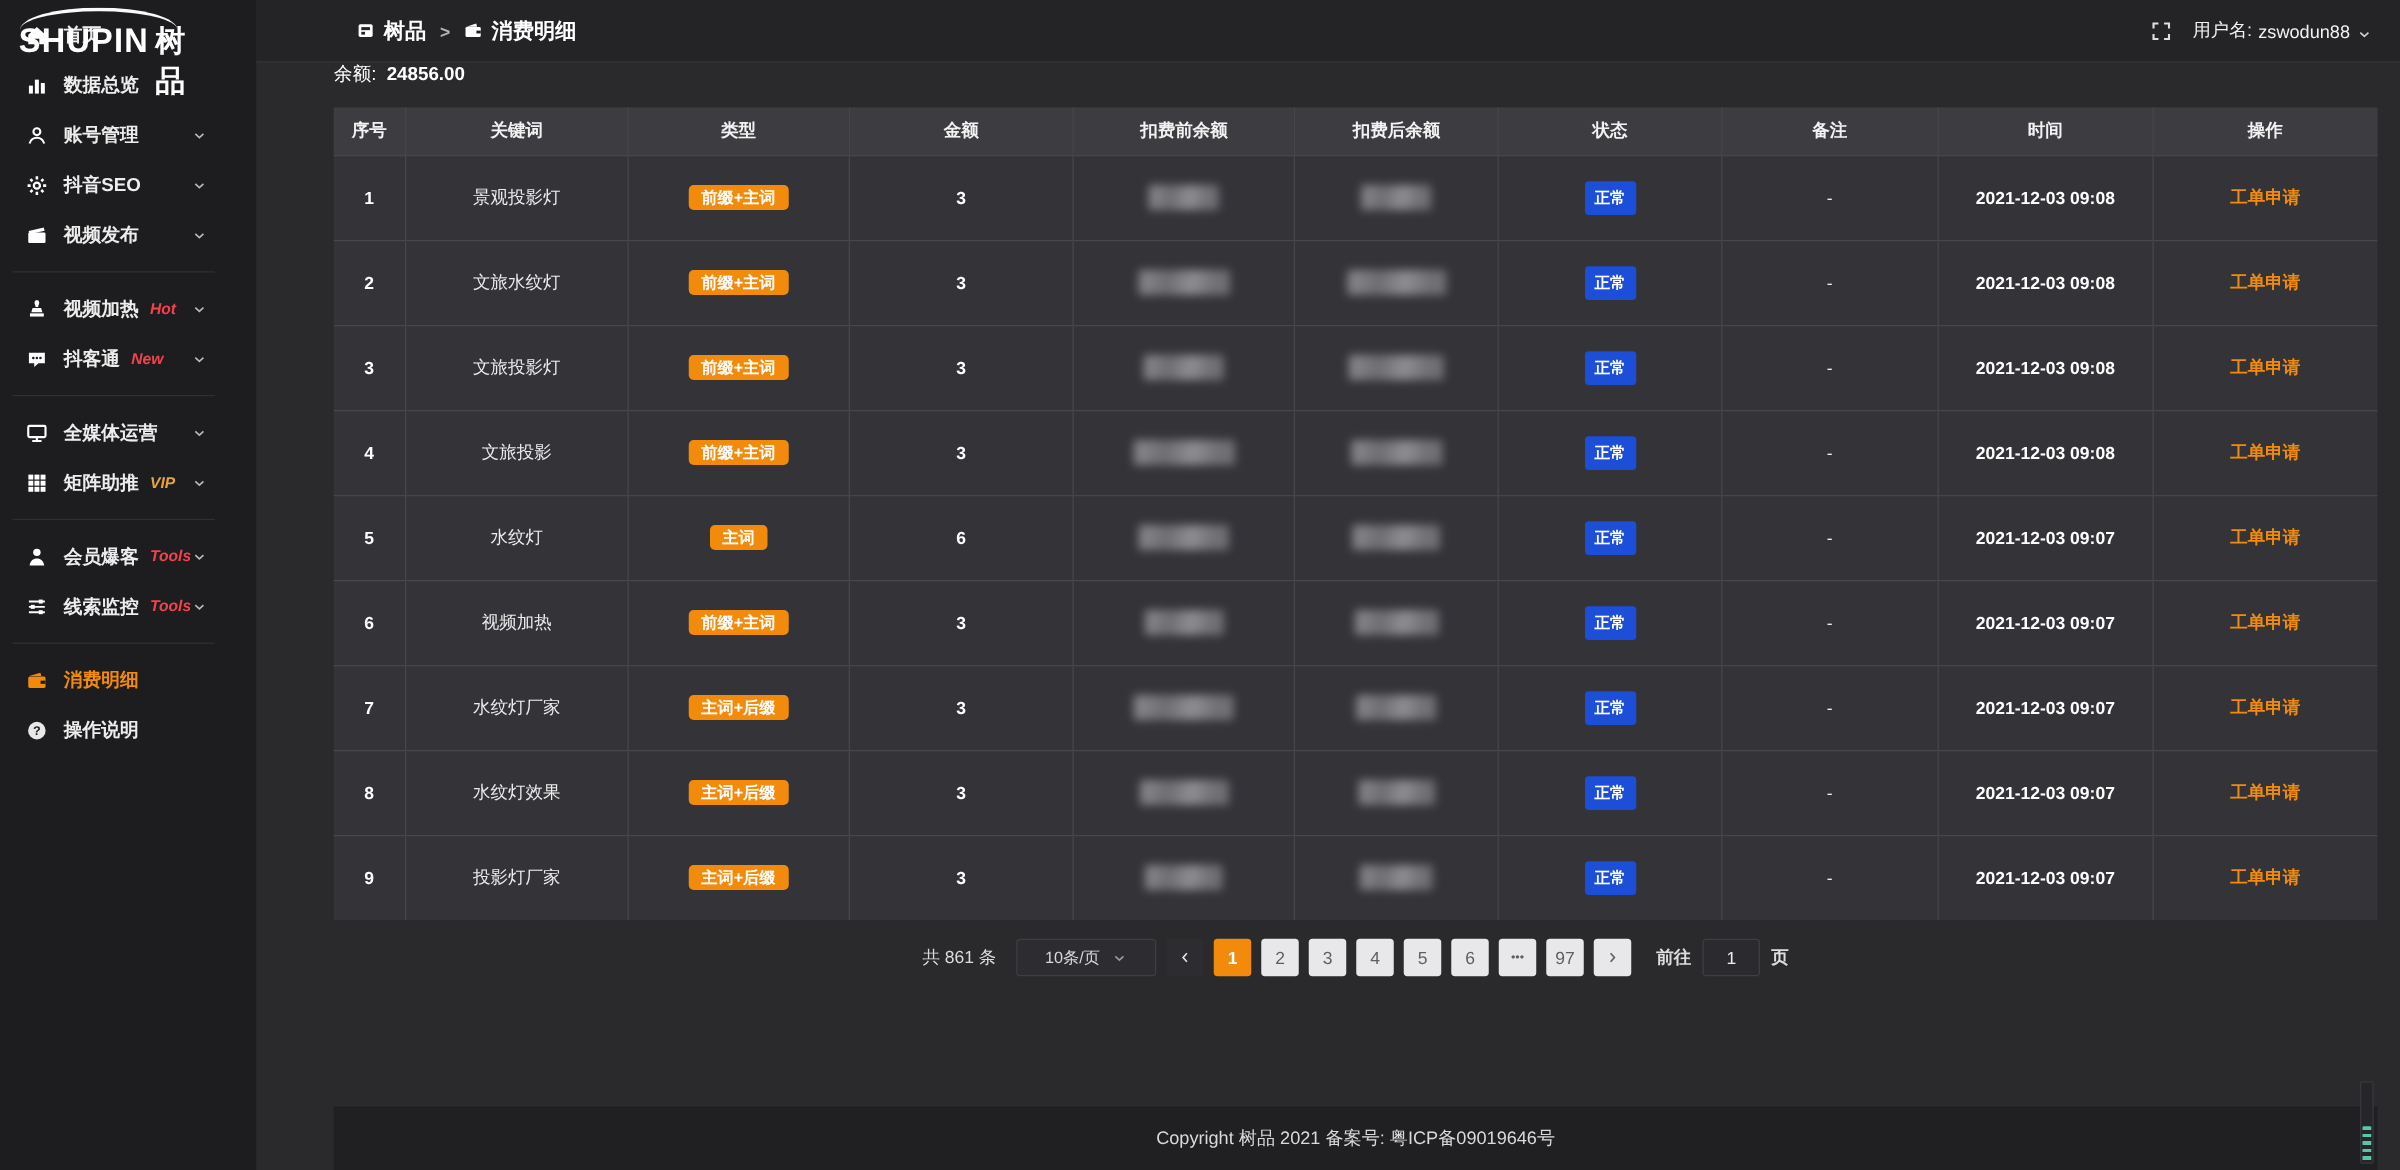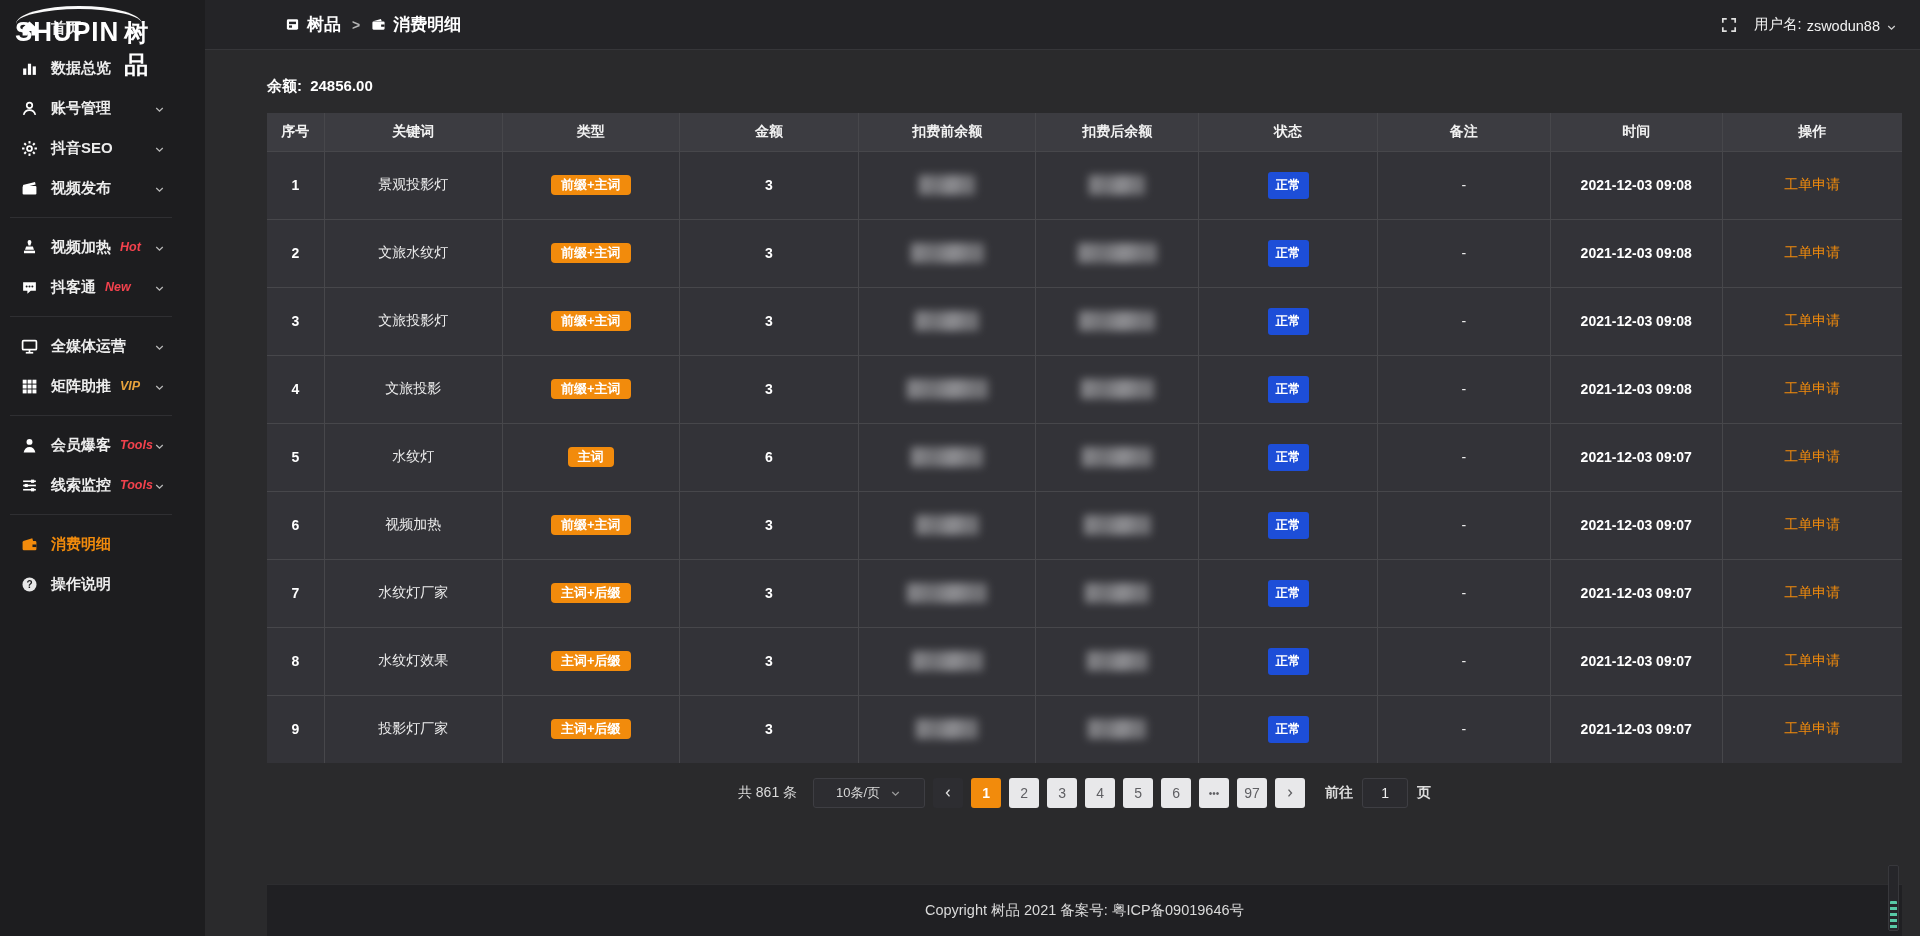--- a/index.html
+++ b/index.html
@@ -38,36 +38,36 @@
   .crumb-icon { width:15px; height:15px; display:flex; color:#fff; }
   .crumb-icon svg { width:100%; height:100%; }
   .crumb-sep { color:#b5b5b5; font-size:14px; font-weight:bold; }
   .topbar-right { margin-left:auto; display:flex; align-items:center; gap:16px; }
   .fs-btn { width:18px; height:18px; cursor:pointer; display:flex; }
   .user-box { display:flex; align-items:flex-end; gap:5px; font-size:14.5px; color:#f2f2f2; cursor:pointer; }
   .user-chev { width:13px; height:13px; color:#cfcfcf; }
   .user-chev svg { width:100%; height:100%; }
   
   .content { flex:1; display:flex; flex-direction:column; padding:0 18px 0 62px; min-height:0; }
-  .balance { margin-top:27px; font-size:15px; font-weight:bold; color:#fff; flex:none; }
+  .balance { font-size:15px; font-weight:normal; color:#fff; flex:none; }
   .balance b { margin-left:4px; }
   .table-wrap { margin-top:17px; flex:none; }
   table { width:100%; border-collapse:collapse; border-style:hidden; table-layout:fixed; background:#333338; }
   th { height:38px; background:#3c3c41; color:#f2f2f2; font-size:14px; font-weight:bold; }
   td { height:68px; text-align:center; color:#ececec; font-size:14px; }
   th, td { border:1px solid #47474b; padding:0 4px; }
   td.num { font-weight:bold; color:#fff; }
   .type-badge { display:inline-block; background:#f28b0c; color:#fff; border-radius:4px;
     font-size:13px; font-weight:bold; padding:1px 10px; white-space:nowrap; }
   .status-badge { display:inline-block; background:#1d4ed8; color:#fff; border-radius:3px;
     font-size:12.5px; font-weight:bold; padding:5px 8px; }
   .blur-block { display:inline-block; height:20px; border-radius:2px; vertical-align:middle;
     background:linear-gradient(100deg,#97979b 10%,#7c7c80 32%,#a6a6aa 58%,#808084 82%);
     filter:blur(4px); opacity:.8; }
-  .action-link { color:#f28b0c; font-weight:normal; cursor:pointer; white-space:nowrap; }
+  .action-link { color:#f28b0c; font-weight:bold; cursor:pointer; white-space:nowrap; }
   
   .pager { margin-top:15px; display:flex; align-items:center; justify-content:center; gap:8px;
     color:#dcdcdc; font-size:14px; flex:none; }
   .pager-total { margin-right:8px; }
   .psize { width:112px; height:30px; background:#2d2d31; border:1px solid #3e3e43; border-radius:3px;
     display:flex; align-items:center; justify-content:center; gap:9px; font-size:13px;
     color:#d8d8d8; cursor:pointer; }
   .psize .user-chev { color:#9a9a9a; }
   .pbtn { min-width:30px; height:30px; border-radius:3px; background:#e8e8ea; color:#5f5f63;
     display:flex; align-items:center; justify-content:center; font-size:14px; cursor:pointer;

